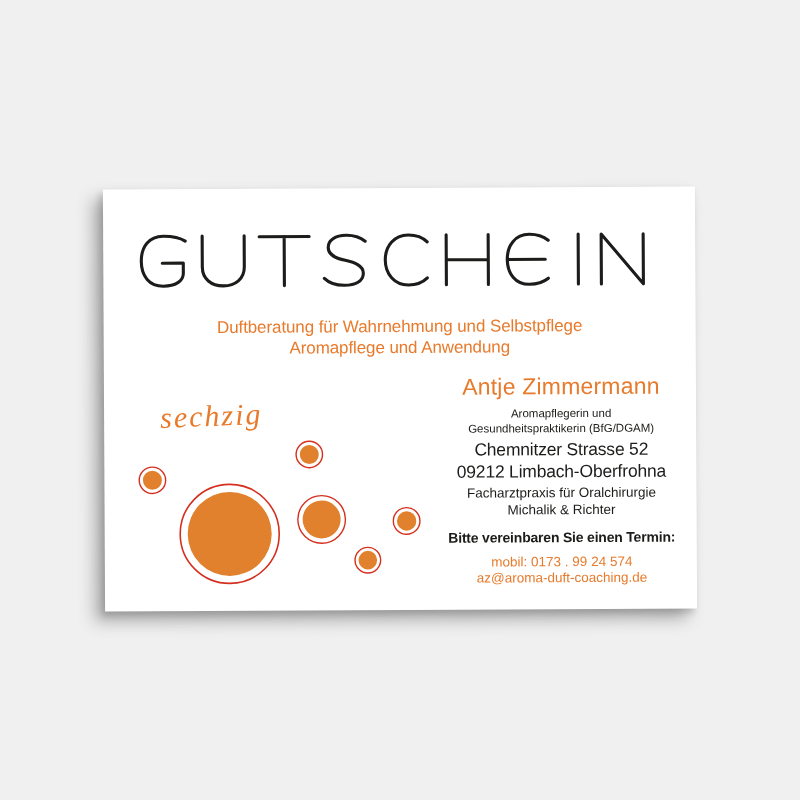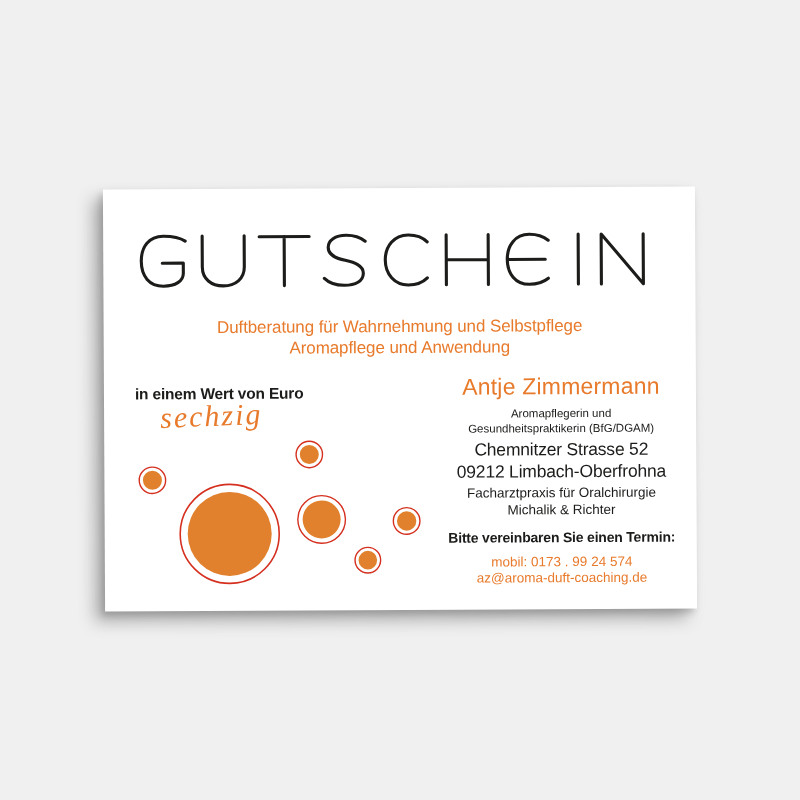--- a/index.html
+++ b/index.html
@@ -131,21 +131,20 @@
       <path d="M 46 9 C 41 5 34 3 27 3 C 13 3 5 14 5 28 C 5 42 13 53 27 53 C 34 53 41 51 46 47 M 5 28 L 43 28" transform="translate(366 0)" fill="none" stroke="#1c1c1a" stroke-width="3.1" stroke-linecap="round" stroke-linejoin="round"></path>
       <path d="M 15 3 L 15 53" transform="translate(427 0)" fill="none" stroke="#1c1c1a" stroke-width="3.1" stroke-linecap="round" stroke-linejoin="round"></path>
       <path d="M 5 53 L 5 3 L 47 53 L 47 3" transform="translate(460 0)" fill="none" stroke="#1c1c1a" stroke-width="3.1" stroke-linecap="round" stroke-linejoin="round"></path>
     </svg>
 
   <div class="subtitle">
     <div>Duftberatung für Wahrnehmung und Selbstpflege</div>
     <div>Aromapflege und Anwendung</div>
   </div>
 
-  <div class="value-label">in einem Wert von Euro</div>
   <div class="value-amount">sechzig</div>
 
   <svg class="circles-svg" viewBox="0 0 592 422" xmlns="http://www.w3.org/2000/svg">
       <circle cx="205" cy="266" r="13.2" fill="none" stroke="#d5301f" stroke-width="1.4"></circle>
       <circle cx="205" cy="266" r="9.5" fill="#e2812d"></circle>
       <circle cx="48" cy="291" r="13.2" fill="none" stroke="#d5301f" stroke-width="1.4"></circle>
       <circle cx="48" cy="291" r="9.5" fill="#e2812d"></circle>
       <circle cx="125" cy="345" r="49.5" fill="none" stroke="#d5301f" stroke-width="1.6"></circle>
       <circle cx="125" cy="345" r="42" fill="#e2812d"></circle>
       <circle cx="217" cy="331" r="23.8" fill="none" stroke="#d5301f" stroke-width="1.4"></circle>

